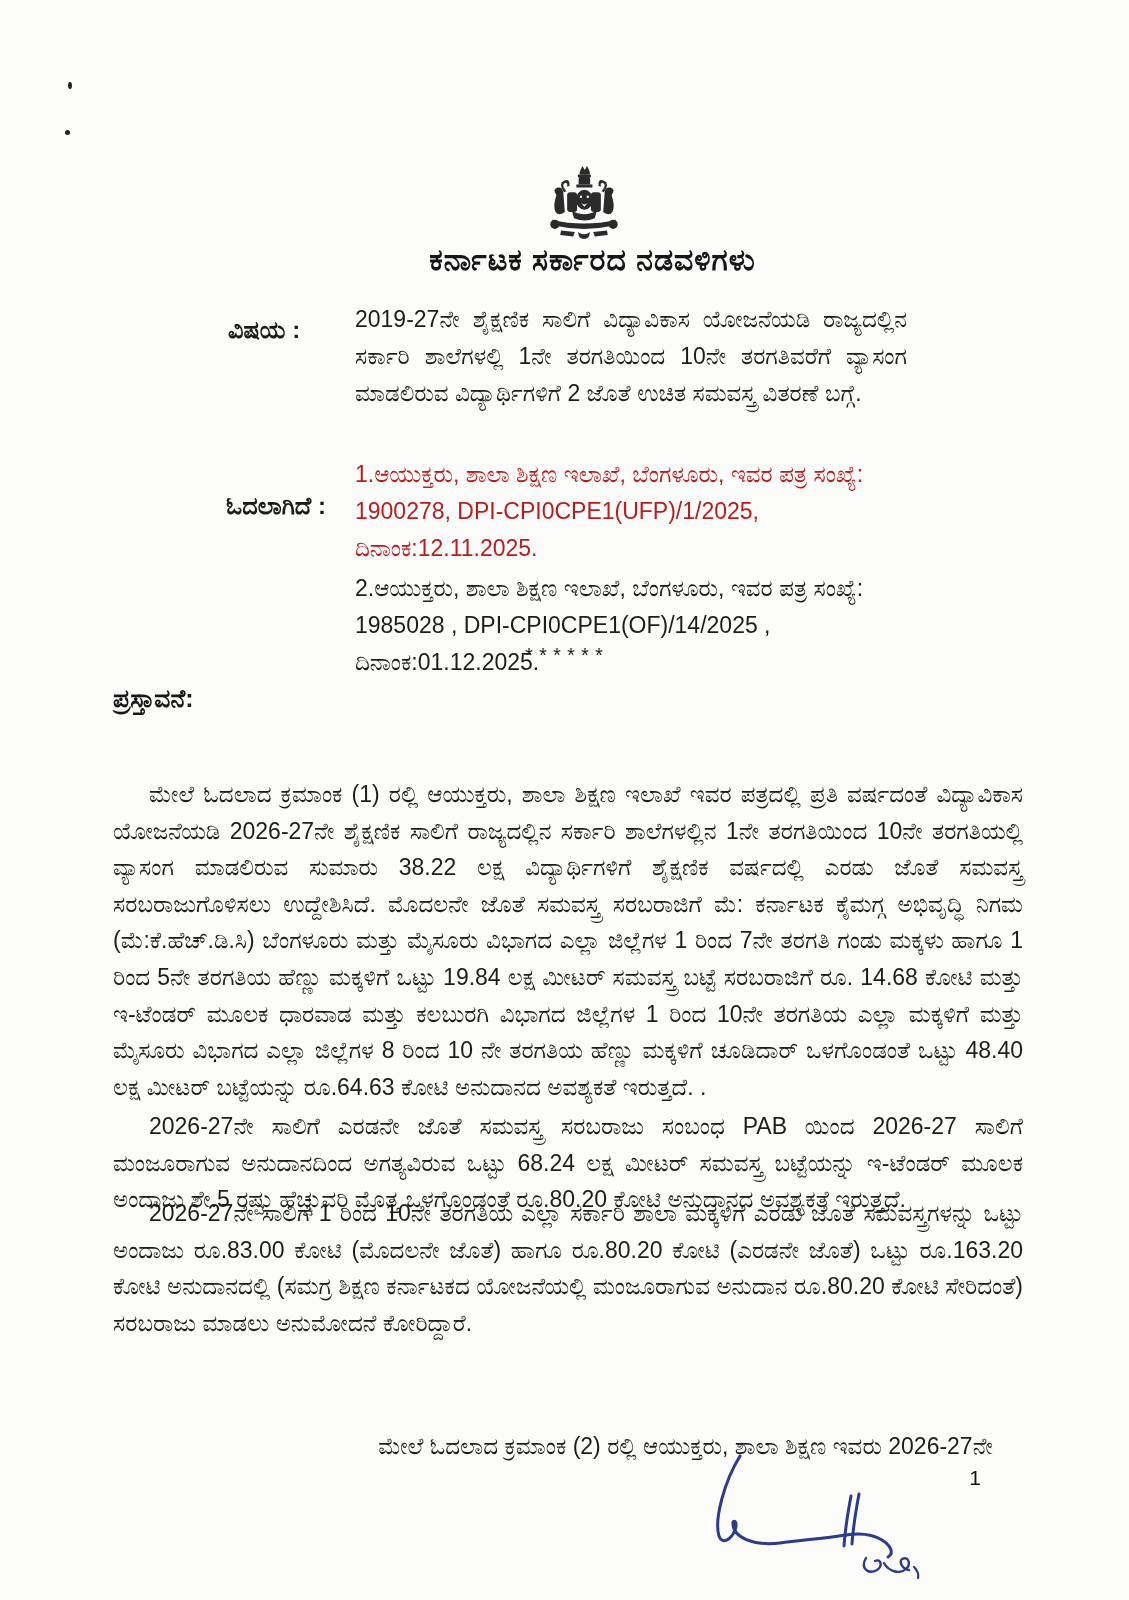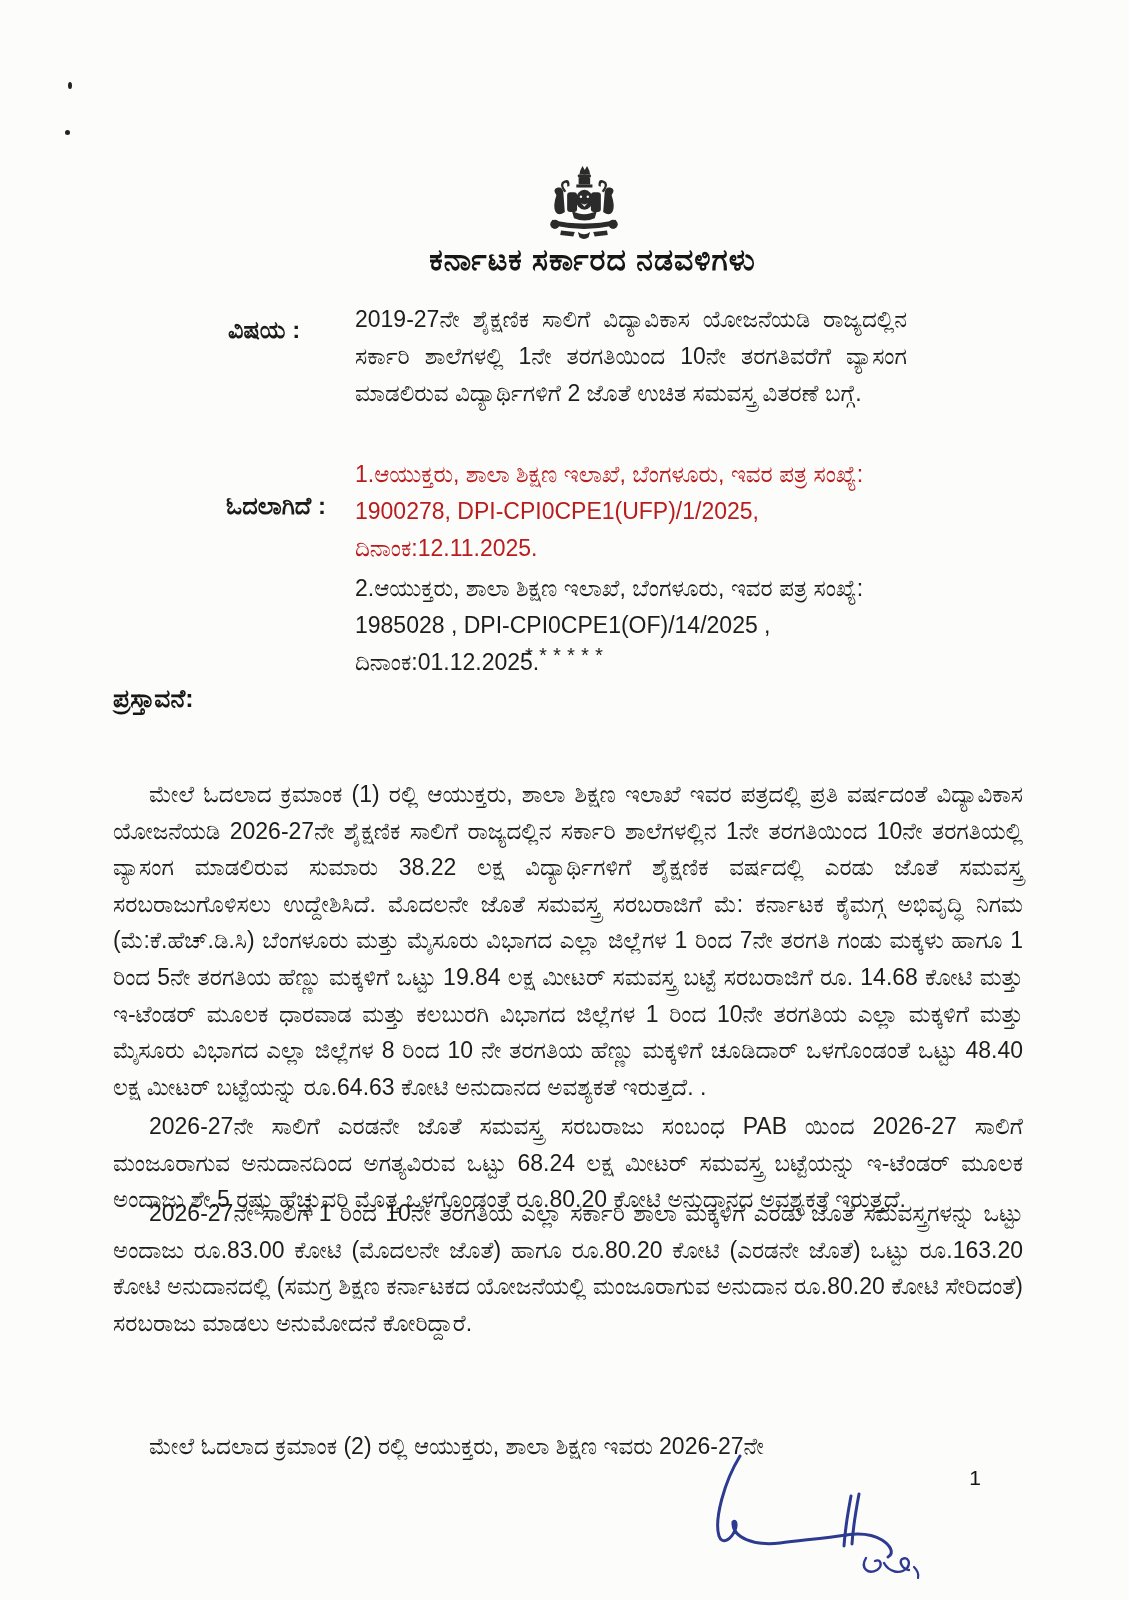--- a/index.html
+++ b/index.html
@@ -56,21 +56,21 @@
     left:113px;width:910px;
     font-size:23px;line-height:36.6px;
     text-align:justify;
     text-indent:36px;
     color:#1d1d1d;
     margin:0;
   }
   .para-1{top:744px;margin-top:32px;}
   .para-2{top:1108px;}
   .para-3{top:1195px;}
-  .para-4{top:1428px;width:880px;text-align:left;}
+  .para-4{top:1428px;width:880px;text-align:right;}
   .signature{left:688px;top:1446px;width:252px;height:146px;}
   .page-number{
     left:955px;top:1466px;width:40px;
     font-size:21px;color:#141414;text-align:center;
   }
 </style>
 </head>
 <body>
 
 <div class="page">

